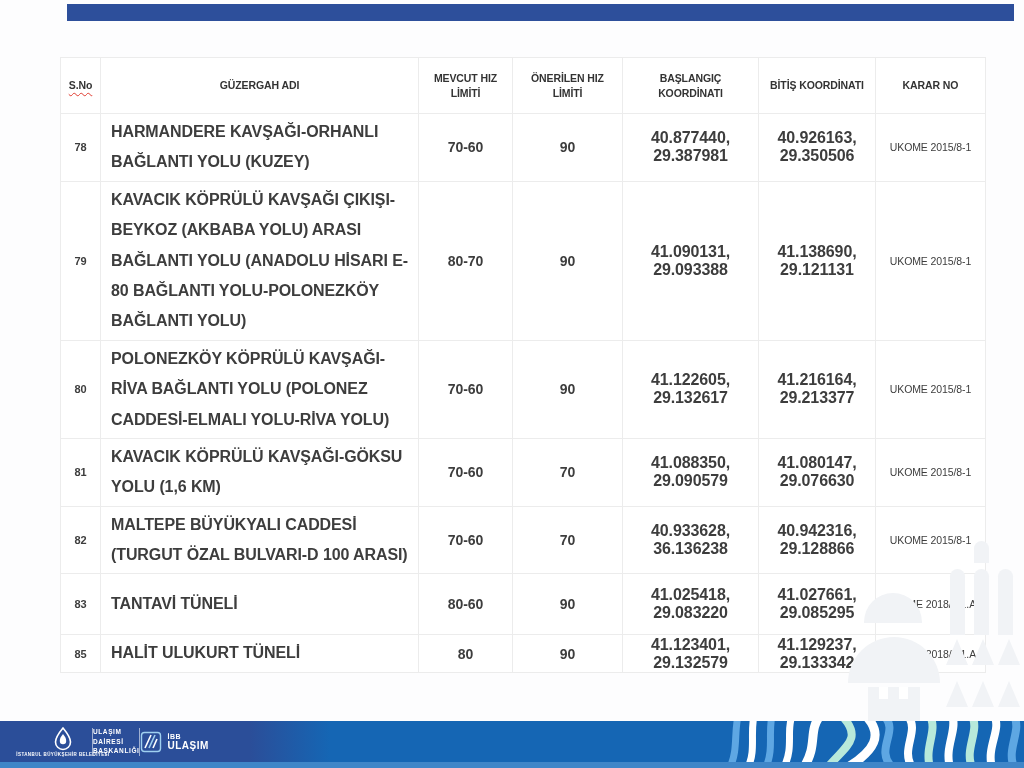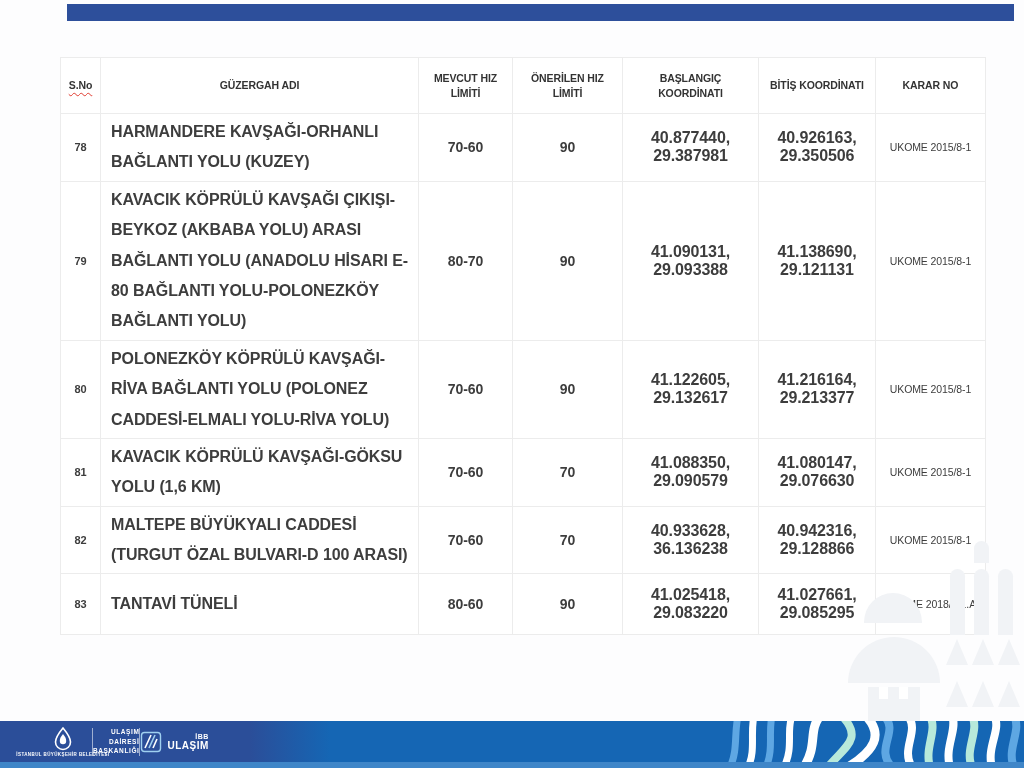--- a/index.html
+++ b/index.html
@@ -58,21 +58,21 @@
   .wm-t4 { left:100px; top:140px; } .wm-t5 { left:126px; top:140px; } .wm-t6 { left:152px; top:140px; }
 
   
   .footer { position:absolute; left:0; right:0; bottom:0; height:47px; }
   .footer-main {
     position:absolute; left:0; right:0; bottom:6px; height:41px;
     background:linear-gradient(90deg,#2b4e99 0px,#2b4e99 250px,#1566b4 330px,#1566b4 100%);
     display:flex; align-items:center;
   }
   .footer-strip { position:absolute; left:0; right:0; bottom:0; height:6px; background:#3f86c8; }
-  .logo-block { display:flex; align-items:center; padding-left:34px;text-align:right; }
+  .logo-block { display:flex; align-items:center; padding-left:34px; }
   .ibb-logo { display:flex; flex-direction:column; align-items:center; width:58px; }
   .ibb-caption { color:#fff; font-size:4.5px; font-weight:bold; letter-spacing:.4px; margin-top:1px; white-space:nowrap; }
   .v-div { width:1px; height:28px; background:rgba(255,255,255,.55); }
   .dept { color:#fff; font-size:6.5px; font-weight:bold; letter-spacing:.6px; line-height:1.5; }
   .brand { display:flex; align-items:center; gap:5px; }
   .brand-text { color:#fff; font-weight:bold; line-height:1; }
   .brand-line1 { font-size:7px; letter-spacing:.5px; }
   .brand-line2 { font-size:10px; letter-spacing:.5px; margin-top:1px; }
   .fingerprint { position:absolute; right:0; bottom:0; height:41px; width:300px; overflow:hidden; }
 </style>
@@ -149,20 +149,29 @@
         <td class="c-coord">40.942316, 29.128866</td>
         <td class="c-dec">UKOME 2015/8-1</td>
       </tr>
       <tr style="height:61px">
         <td class="c-no">83</td>
         <td class="c-route">TANTAVİ TÜNELİ</td>
         <td class="c-num">80-60</td>
         <td class="c-num">90</td>
         <td class="c-coord">41.025418, 29.083220</td>
         <td class="c-coord">41.027661, 29.085295</td>
+        <td class="c-dec">UKOME 2018/9-1.A</td>
+      </tr>
+      <tr style="height:28px">
+        <td class="c-no">85</td>
+        <td class="c-route">HALİT ULUKURT TÜNELİ</td>
+        <td class="c-num">80</td>
+        <td class="c-num">90</td>
+        <td class="c-coord">41.123401, 29.132579</td>
+        <td class="c-coord">41.129237, 29.133342</td>
         <td class="c-dec">UKOME 2018/9-1.A</td>
       </tr>
     </tbody>
   </table>
 </div>
 
 <div class="watermark">
   <div class="wm wm-dome-small"></div>
   <div class="wm wm-dome-big"></div>
   <div class="wm wm-base"></div>

